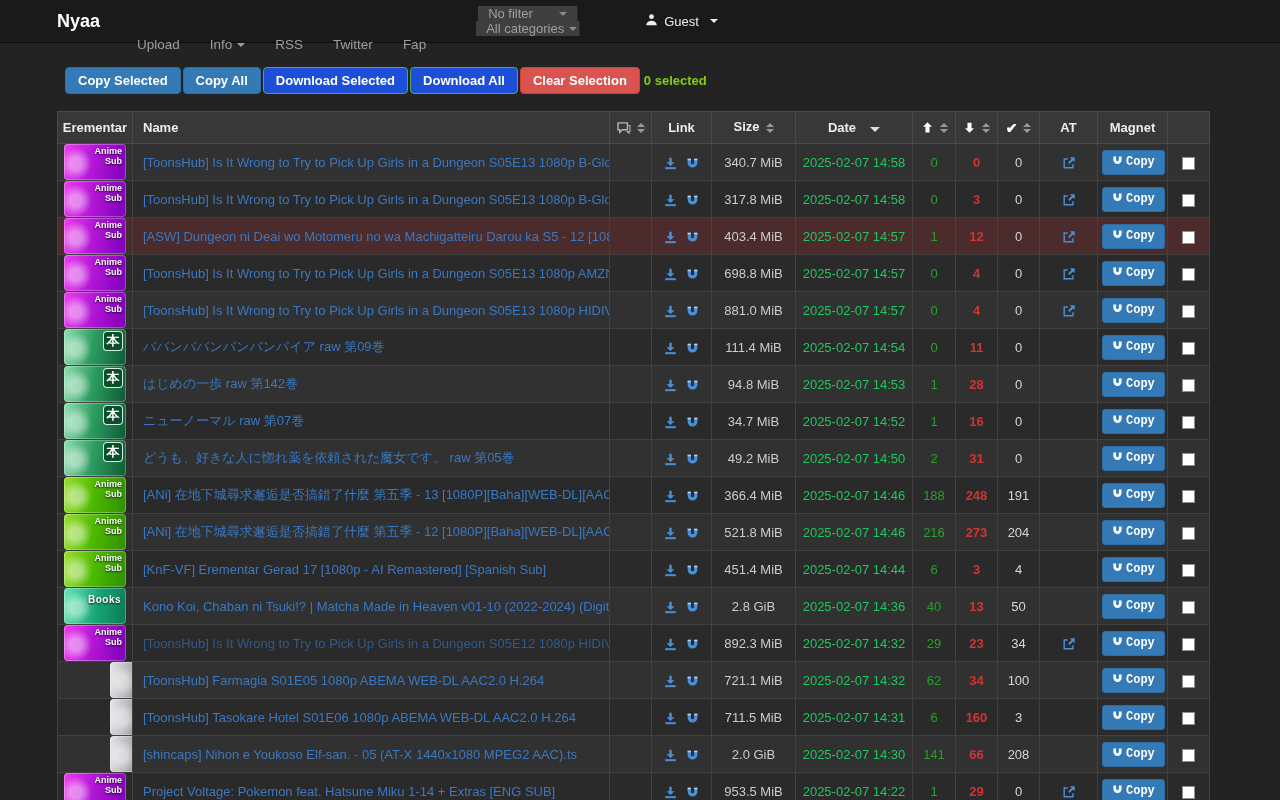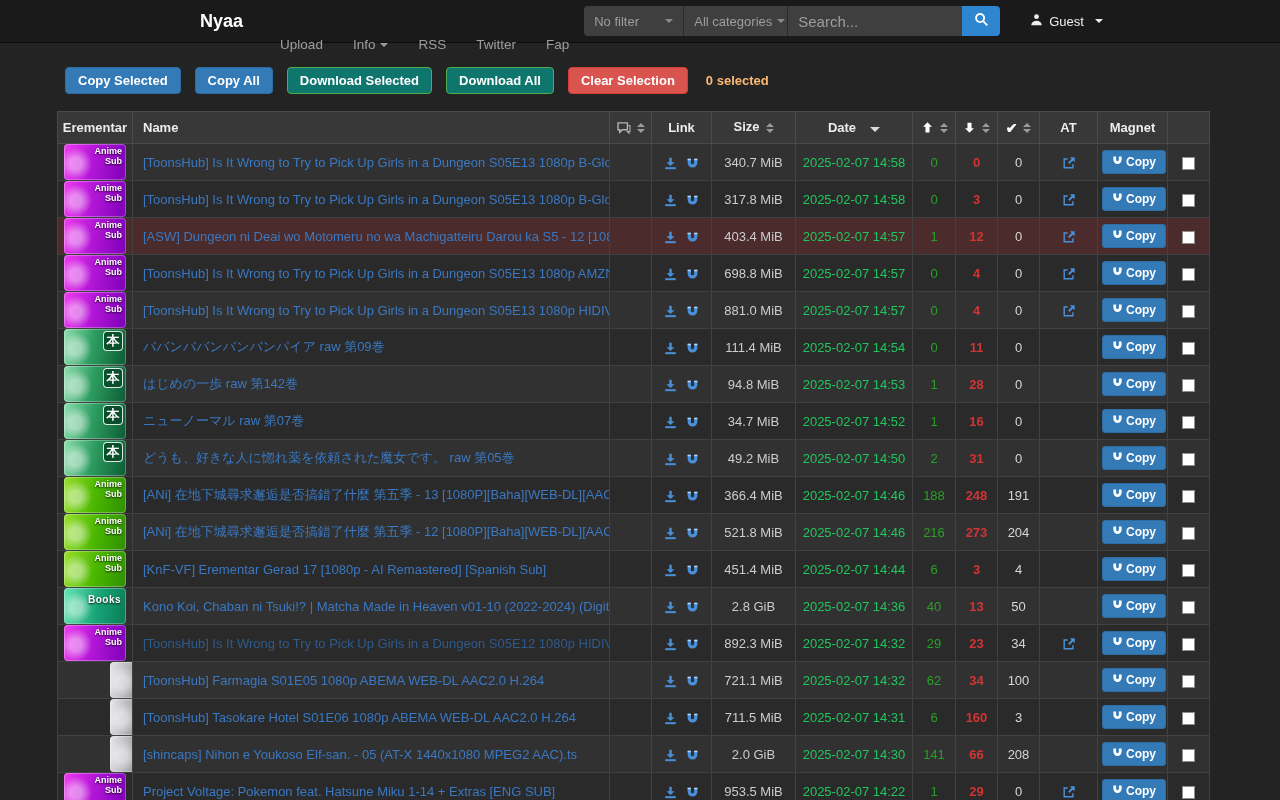--- a/index.html
+++ b/index.html
@@ -8,30 +8,30 @@
   body {
     width:1280px; height:800px; overflow:hidden;
     background:#232323;
     font-family:"Liberation Sans", sans-serif;
     font-size:13px;
   }
 
   
   .navbar {
     height:43px; background:#1a1a1a; border-bottom:1px solid #0b0b0b;
-    display:flex; align-items:center; justify-content:center;
+    display:flex; align-items:center; justify-content:flex-start;
     padding:0 34px 0 57px;
   }
   .nav-left { display:flex; align-items:center; }
   .brand { color:#ffffff; font-size:18px; font-weight:bold; margin-right:22px; cursor:pointer; }
   .nav-item { color:#9d9d9d; padding:0 15px; line-height:43px; cursor:pointer; font-size:13.5px;margin-top:47px; }
   .nav-right { display:flex; align-items:center; }
   .caret { display:inline-block; width:0; height:0; border:4px solid transparent; border-top-color:currentColor; margin-left:5px; position:relative; top:2px; }
 
-  .search-group { display:flex; align-items:center; height:30px; border-radius:4px; overflow:hidden; }
+  .search-group { display:flex; align-items:center; height:30px; border-radius:4px; overflow:hidden;flex-direction:column; }
   .nav-select {
     height:30px; background:#3f3f3f; color:#9e9e9e; display:flex; align-items:center;
     padding:0 10px; border-right:1px solid #2a2a2a; cursor:pointer; white-space:nowrap;
   }
   .nav-select .caret { color:#8a8a8a; }
   .nav-select.filter { width:100px; justify-content:space-between; }
   .nav-select.cats { width:104px; justify-content:space-between; }
   .search-input {
     height:30px; width:174px; background:#3f3f3f; border:none; outline:none;
     color:#dddddd; padding:0 10px; font-size:15px; font-family:inherit;
@@ -41,27 +41,27 @@
     height:30px; width:38px; background:#2e86d1; border:none; cursor:pointer;
     display:flex; align-items:center; justify-content:center;
   }
   .guest { color:#ededed; margin-left:30px; display:flex; align-items:center; gap:6px; cursor:pointer; }
 
   
   .container { margin:24px 57px 0 57px; }
   .toolbar { display:flex; align-items:center; padding-left:8px; }
   .btn {
     display:inline-block; padding:5px 12px; border-radius:4px; font-size:13px;
-    font-weight:bold; color:#ffffff; border:1px solid transparent; margin-right:14px;
+    font-weight:bold; color:#ffffff; border:1px solid transparent; margin-right:2px;
     cursor:pointer; font-family:inherit;
   }
   .btn-blue  { background:#337ab7; border-color:#2e6da4; }
-  .btn-green { background:#0f766e; border-color:#4cae4c; }
-  .btn-red   { background:#d9534f; border-color:#d43f3a; margin-right:18px; }
-  .selected-status { color:#fdba74; font-weight:bold; }
+  .btn-green { background:#1d4ed8; border-color:#4cae4c; }
+  .btn-red   { background:#d9534f; border-color:#d43f3a; margin-right:4px; }
+  .selected-status { color:#84cc16; font-weight:bold; }
 
   
   table.torrent-list {
     margin-top:17px; width:1152px; border-collapse:collapse; table-layout:fixed;
   }
   .torrent-list th {
     background:#383838; color:#ececec; font-weight:bold; font-size:13px;
     height:32px; border:1px solid #4a4a4a; text-align:center; position:relative;
   }
   .torrent-list th.th-name { text-align:left; padding-left:10px;margin-top:44px; }
@@ -86,21 +86,21 @@
   .sort i.up   { border-bottom-color:#9a9a9a; margin-bottom:2px; }
   .sort i.down { border-top-color:#9a9a9a; }
   .caret-down-lg { display:inline-block; width:0; height:0; border:5px solid transparent; border-top-color:#dcdcdc; margin-left:14px; vertical-align:middle; position:relative; top:3px; }
   .checkmark { color:#ffffff; font-weight:bold; font-size:14px; vertical-align:middle; }
 
   .icon-btn { display:inline-flex; align-items:center; justify-content:center; cursor:pointer; margin:0 3px; vertical-align:middle; }
 
   .copy-btn {
     background:#337ab7; border:1px solid #2e6da4; color:#ffffff; font-weight:bold;
     font-size:12px; border-radius:3px; padding:4px 9px; cursor:pointer;
-    display:inline-flex; align-items:center; gap:3px; font-family:Liberation Sans, sans-serif;
+    display:inline-flex; align-items:center; gap:3px; font-family:Liberation Mono, monospace;
   }
   .row-checkbox {
     display:inline-block; width:13px; height:13px; background:#ffffff;
     border:1px solid #8d8d8d; cursor:pointer; vertical-align:middle;
   }
 
   
   .cat-badge {
     position:relative; display:inline-block; width:62px; height:36px;
     border-radius:4px; overflow:hidden; vertical-align:middle; cursor:pointer;

